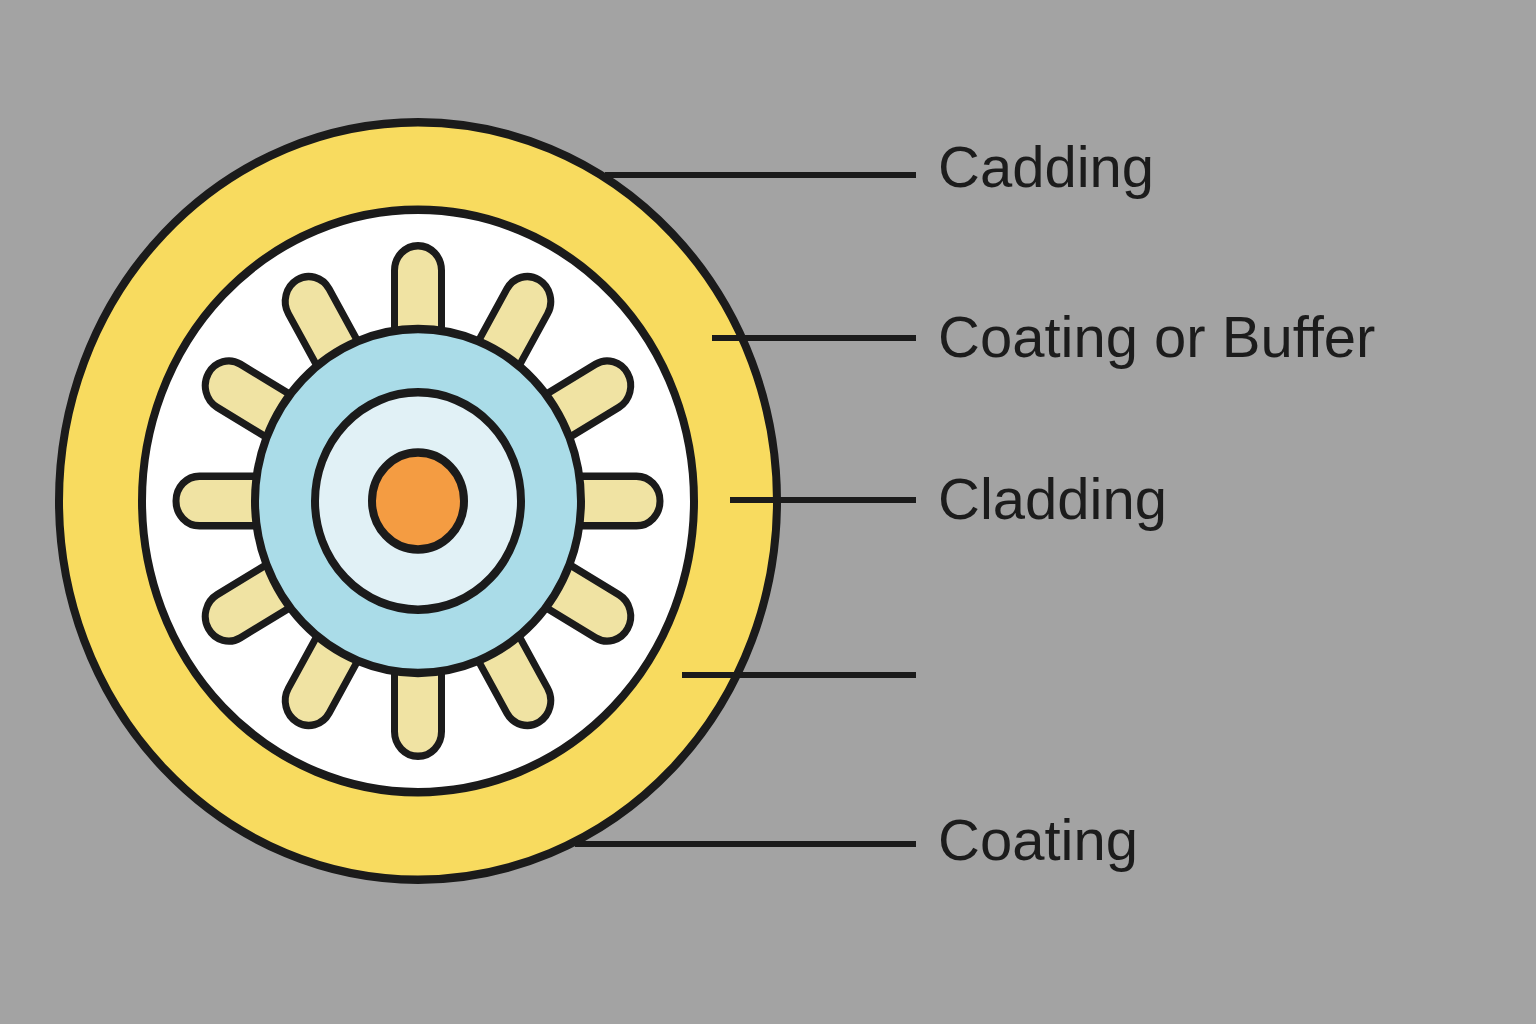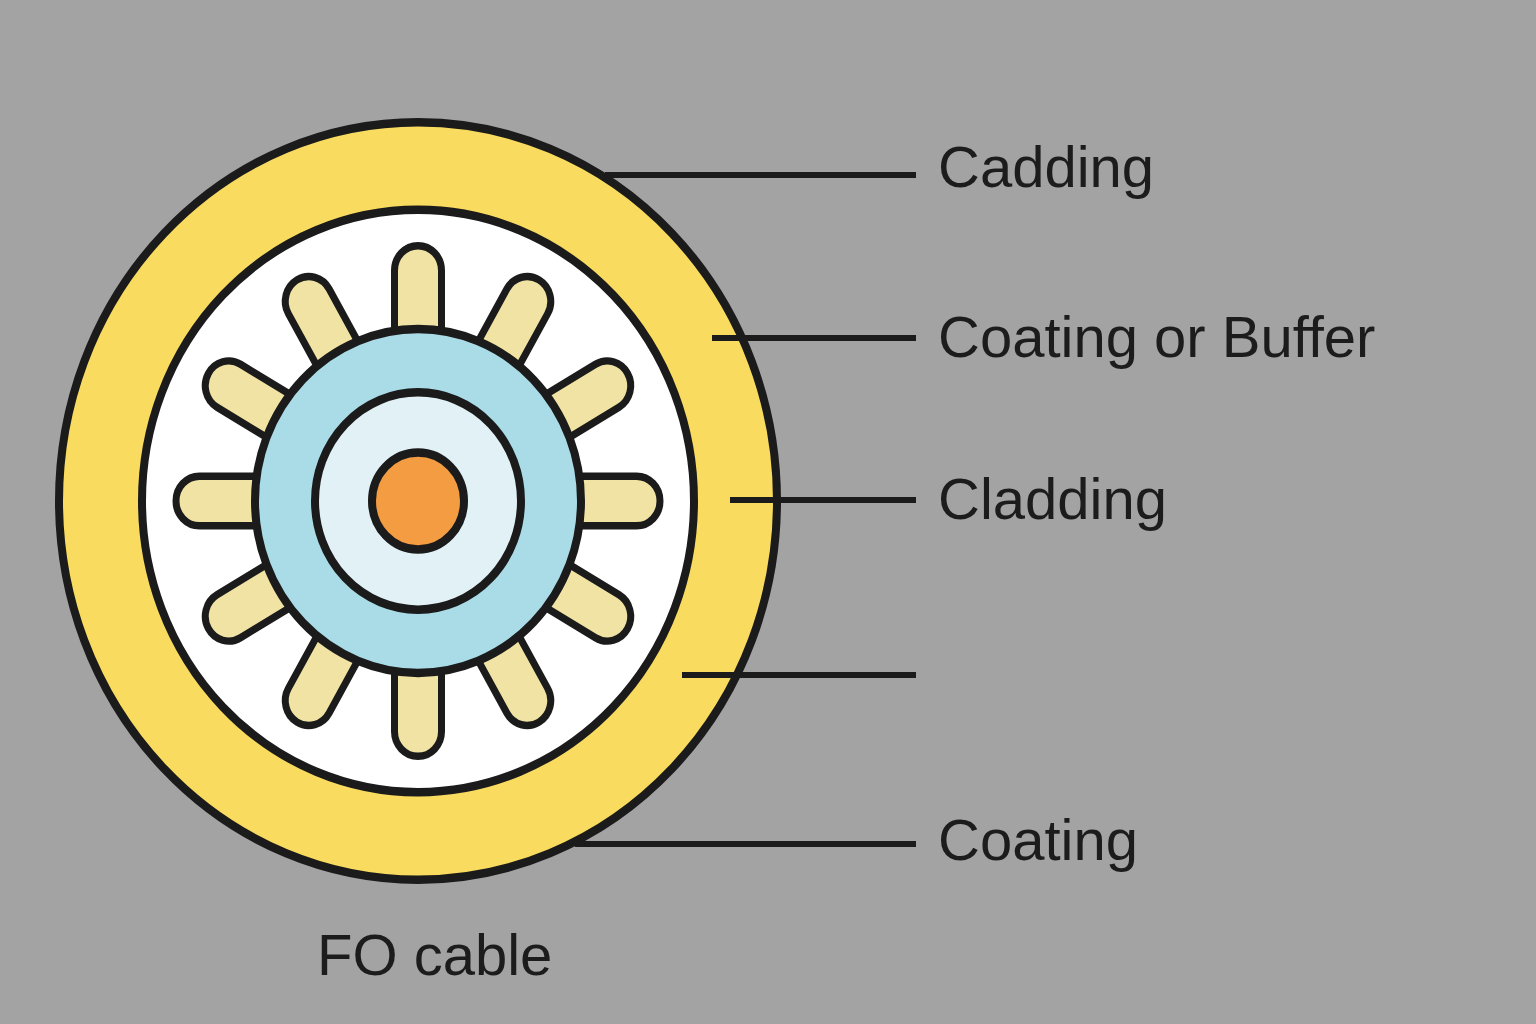--- a/index.html
+++ b/index.html
@@ -77,15 +77,14 @@
     <line class="leader" x1="730" y1="500" x2="916" y2="500" stroke="#1B1B1B"></line>
     <line class="leader" x1="682" y1="675" x2="916" y2="675" stroke="#1B1B1B"></line>
     <line class="leader" x1="575" y1="844" x2="916" y2="844" stroke="#1B1B1B"></line>
   </svg>
 
   <div class="label label-1">Cadding</div>
   <div class="label label-2">Coating or Buffer</div>
   <div class="label label-3">Cladding</div>
   <div class="label label-5">Coating</div>
 
-  <div class="caption">FO cable</div>
 
 </div>
 
 </body></html>

